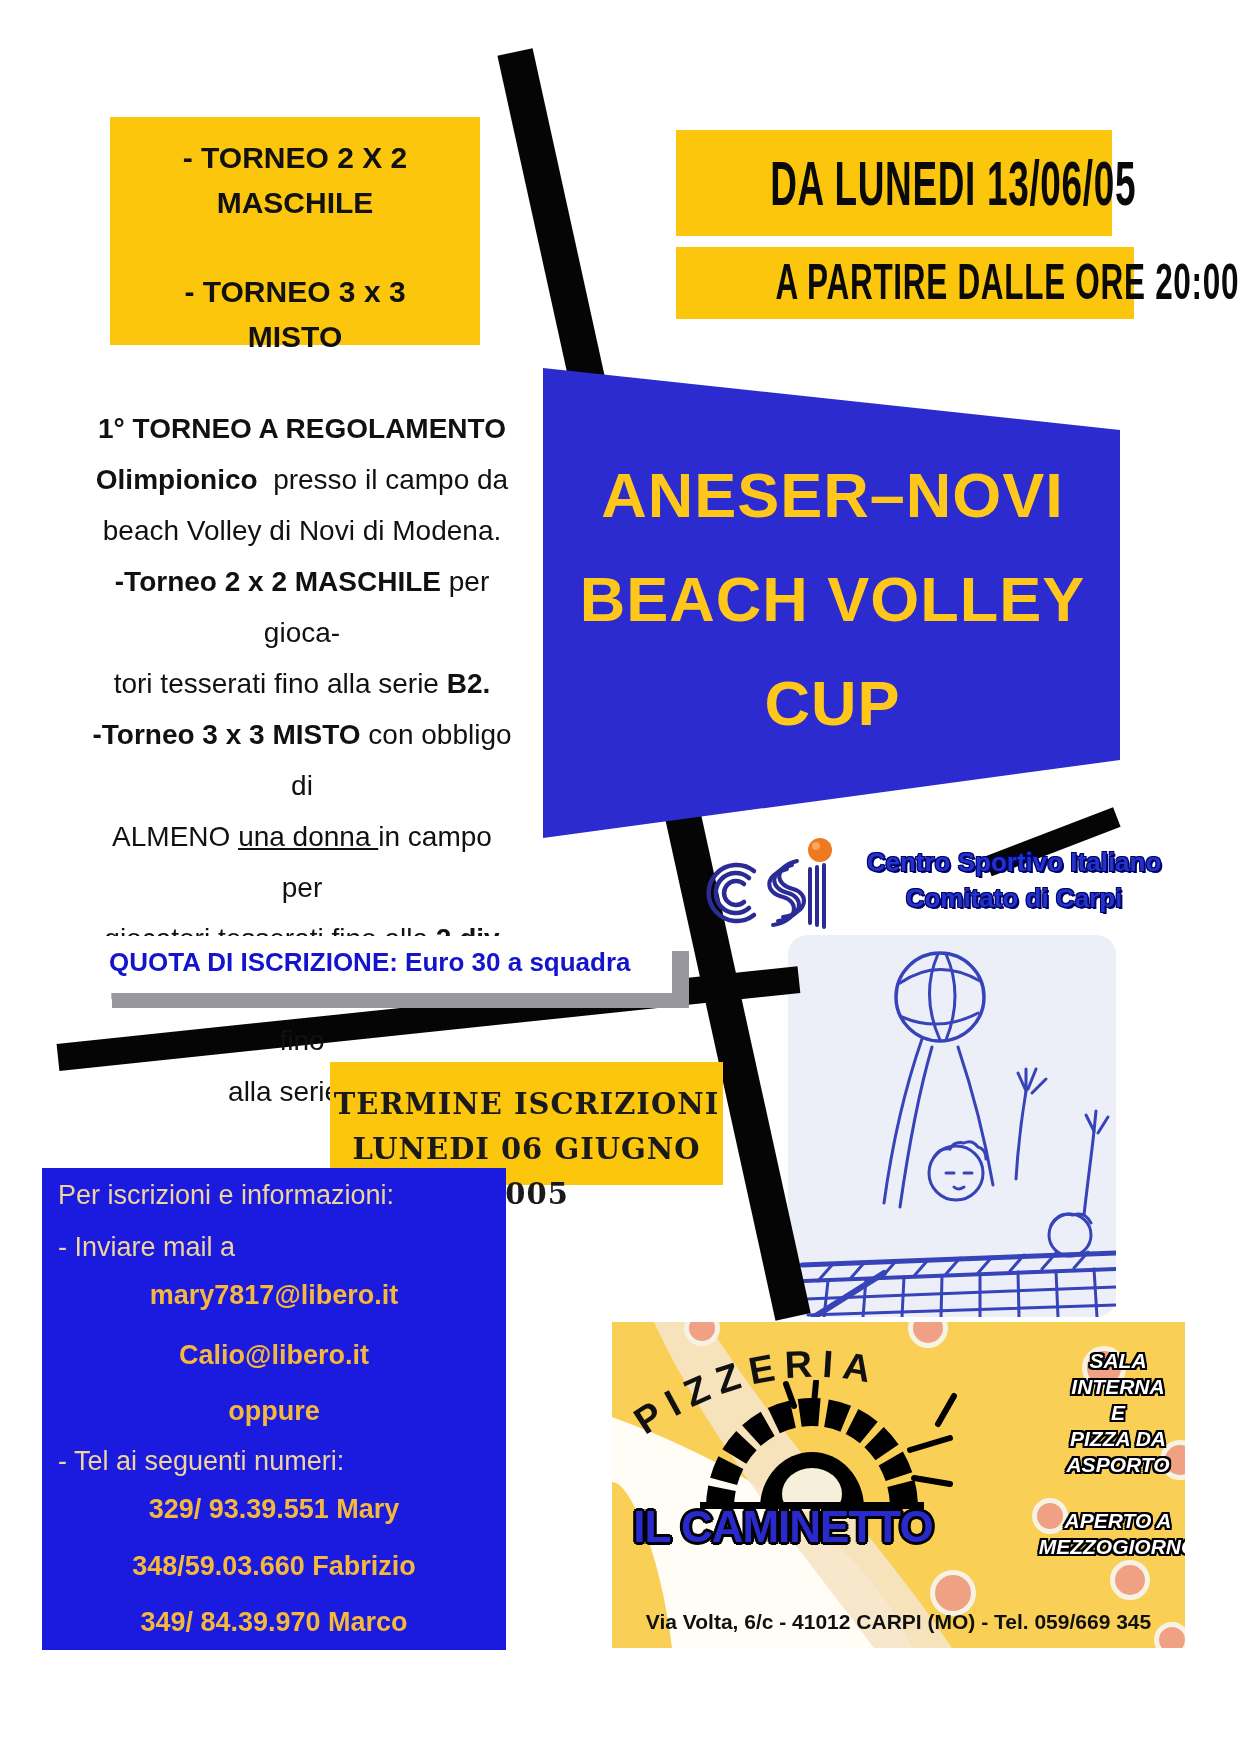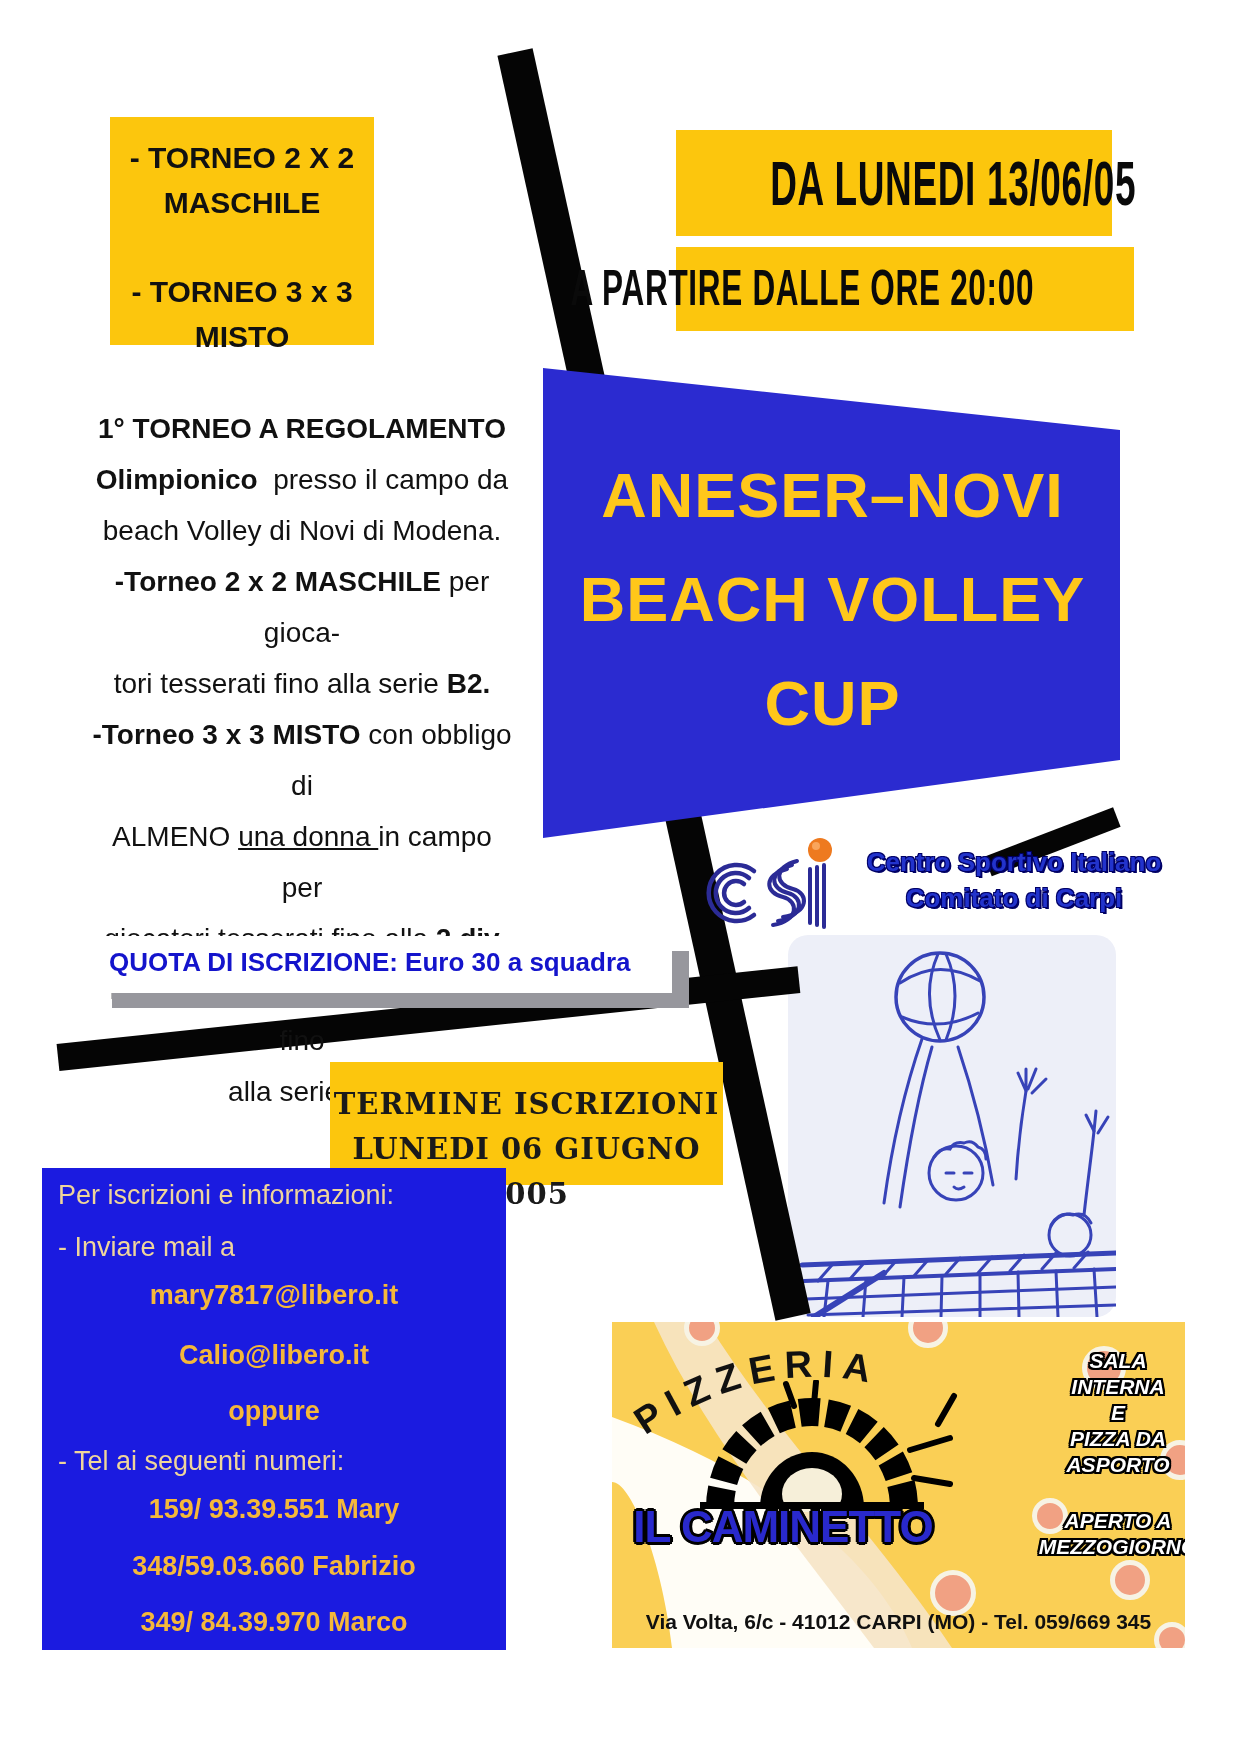--- a/index.html
+++ b/index.html
@@ -10,25 +10,25 @@
   .u{text-decoration:underline;}
 
   
   .bar{position:absolute;background:#050505;z-index:1;}
   #bar-a{left:497px;top:52px;width:36px;height:1295px;transform-origin:50% 0;transform:rotate(-12.4deg);}
   #bar-b{left:58px;top:1044px;width:745px;height:27px;transform-origin:0 50%;transform:rotate(-6deg);}
   #bar-c{left:988px;top:856px;width:138px;height:21px;transform-origin:0 50%;transform:rotate(-21deg);}
 
   
   .ybox{background:#FCC60D;z-index:2;}
-  #tournament-box{left:110px;top:117px;width:264px;height:228px;text-align:center;
+  #tournament-box{left:110px;top:117px;width:370px;height:228px;text-align:center;
       font-weight:bold;font-size:30px;color:#111;padding-top:18px;box-sizing:border-box;line-height:45px;}
   #tournament-box .gap{margin-bottom:44px;}
   #date-box-1{left:676px;top:130px;width:436px;height:106px;display:flex;align-items:center;}
-  #date-box-2{left:676px;top:247px;width:458px;height:84px;display:flex;align-items:center;justify-content:flex-end;}
+  #date-box-2{left:676px;top:247px;width:458px;height:72px;display:flex;align-items:center;justify-content:flex-start;}
   .condensed-xl{font-weight:bold;font-size:56px;color:#0a0a0a;transform:scaleX(0.66) scaleY(1.12);white-space:nowrap;letter-spacing:1px;}
   .condensed-l{font-weight:bold;font-size:45px;color:#0a0a0a;transform:scaleX(0.70) scaleY(1.1);white-space:nowrap;letter-spacing:1px;}
 
   
   #info-paragraph{left:92px;top:403px;width:420px;text-align:center;font-size:28px;color:#111;
       line-height:51px;z-index:2;}
   #info-paragraph span{white-space:pre-wrap;}
 
   
   #title-svg{left:540px;top:360px;z-index:2;}
@@ -190,21 +190,21 @@
     <div>LUNEDI 06 GIUGNO 2005</div>
   </div>
 
   <div class="abs" id="contact-box">
     <div class="cl plain left" style="top:12px">Per  iscrizioni e informazioni:</div>
     <div class="cl plain left" style="top:64px">- Inviare mail  a</div>
     <div class="cl strong center" style="top:112px">mary7817@libero.it</div>
     <div class="cl strong center" style="top:172px">Calio@libero.it</div>
     <div class="cl strong center" style="top:228px">oppure</div>
     <div class="cl plain left" style="top:278px">- Tel ai seguenti numeri:</div>
-    <div class="cl strong center" style="top:326px">159/ 93.39.551 Mary</div>
+    <div class="cl strong center" style="top:326px">329/ 93.39.551 Mary</div>
     <div class="cl strong center" style="top:383px">348/59.03.660 Fabrizio</div>
     <div class="cl strong center" style="top:439px">349/ 84.39.970 Marco</div>
   </div>
 
   <div class="abs" id="pizzeria-ad">
     <svg id="ad-swash" width="573" height="326" viewBox="0 0 573 326">
       <path d="M0,95 C150,150 260,230 300,326 L60,326 C50,240 20,160 0,160 Z" fill="#FFFFFF" opacity="0.95"></path>
       <path d="M95,0 C170,120 270,220 340,326 L262,326 C182,220 92,110 42,0 Z" fill="#F6E4C6" opacity="0.9"></path>
     </svg>
     <div class="dot" style="left:72px;top:-12px;width:26px;height:26px"></div>

